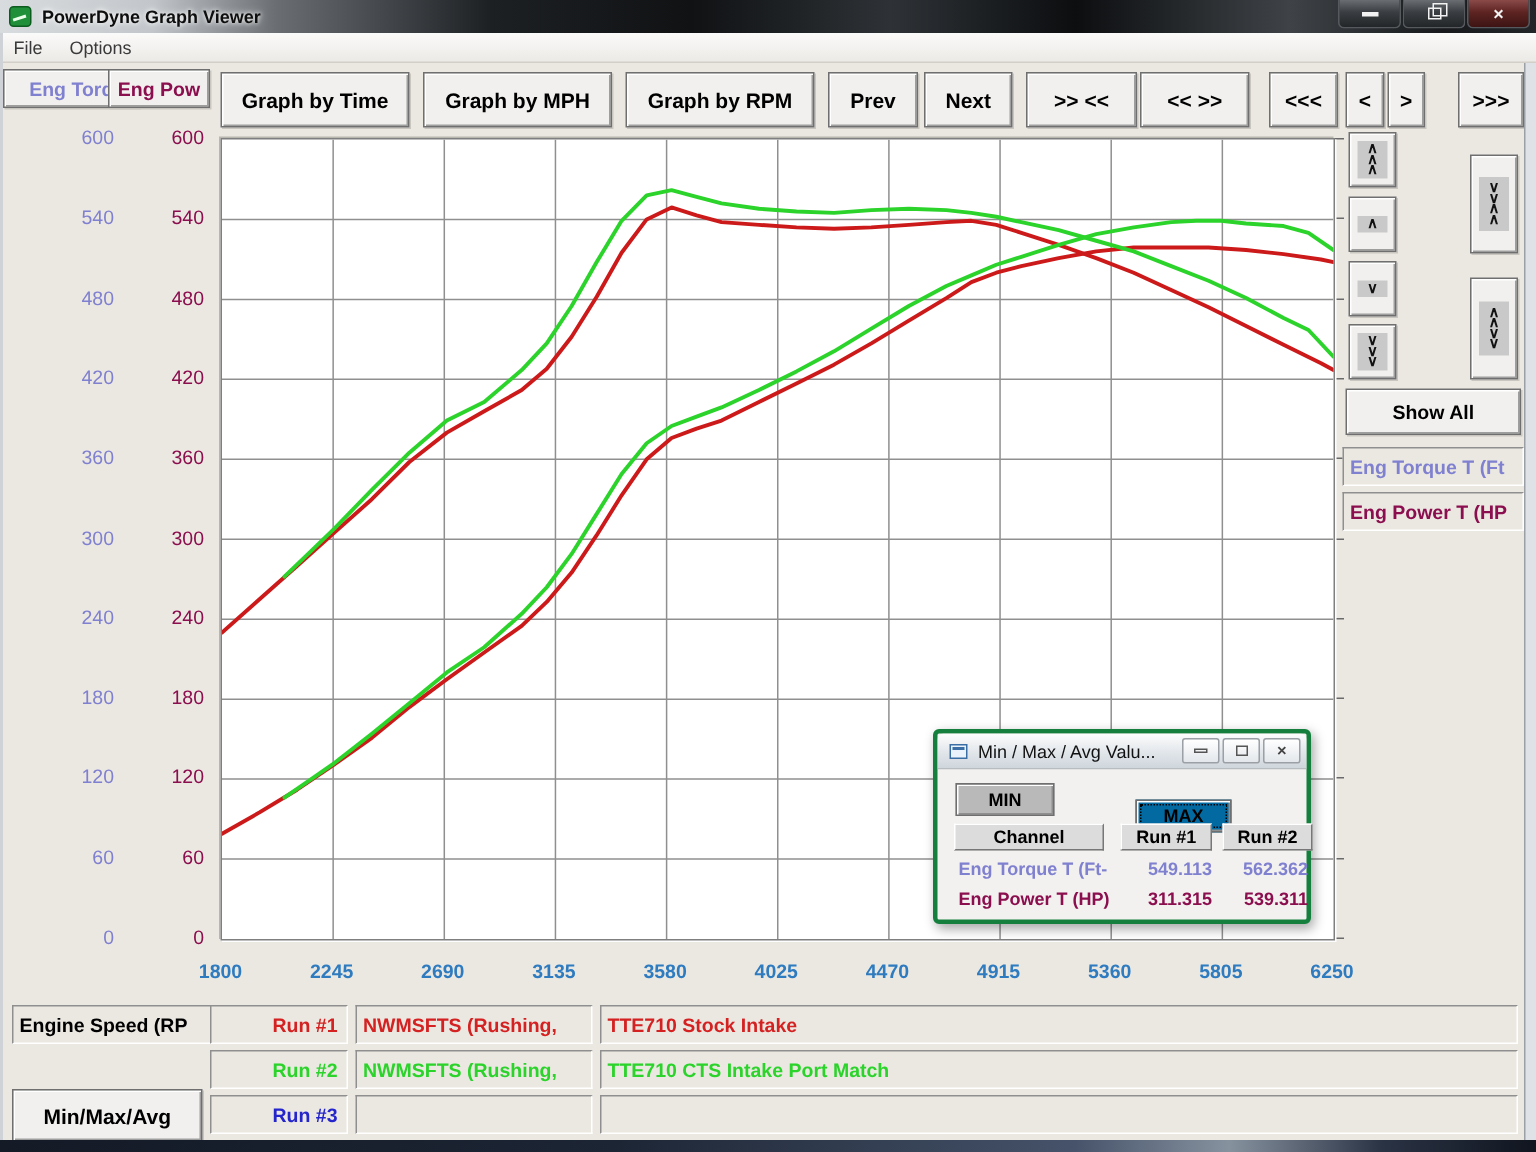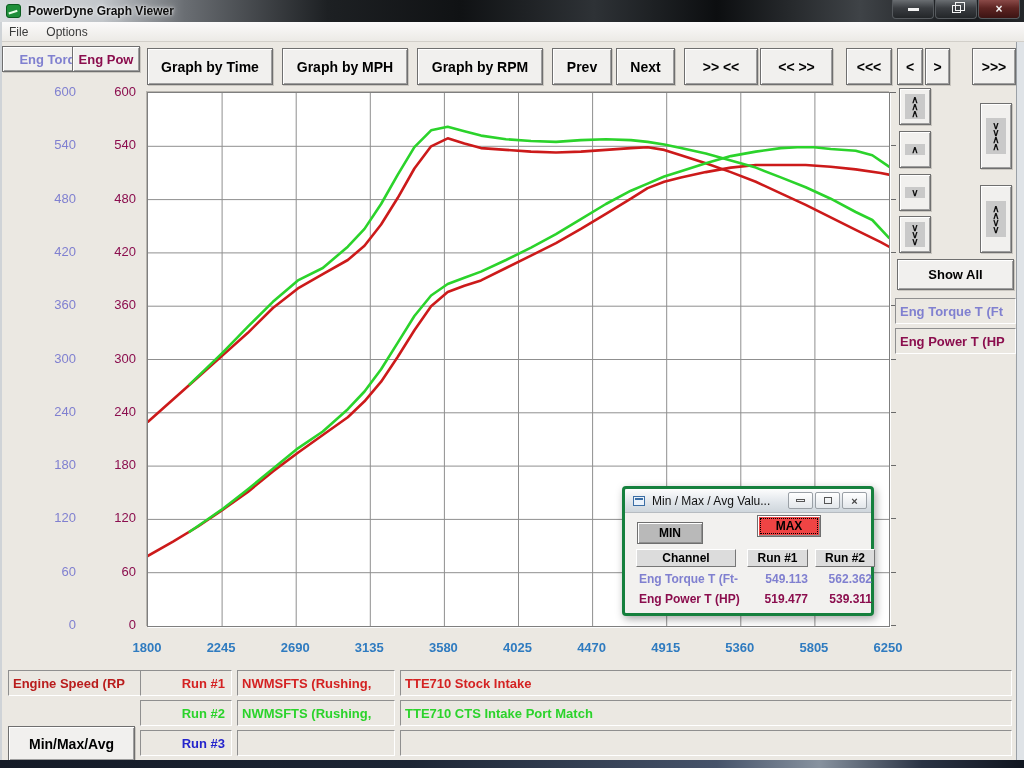--- a/index.html
+++ b/index.html
@@ -256,36 +256,36 @@
       <div class="mmbtn">
           <div class="minbar2"></div>
         </div>
       <div class="mmbtn">
           <div class="rest2"></div>
         </div>
       <div class="mmbtn">×</div>
     </div>
   </div>
   <div class="mmctl" style="left:12px; top:33px; width:66px; background:#b9b9b9;">MIN</div>
-  <div class="mmctl" style="left:132px; top:26px; width:64px; background:#ef4444; outline:1px dotted #000; outline-offset:-4px;">MAX</div>
+  <div class="mmctl" style="left:132px; top:44px; width:64px; background:#0369a1; outline:1px dotted #000; outline-offset:-4px;">MAX</div>
   <div class="mmhead" style="left:11px; top:60px; width:100px;">Channel</div>
   <div class="mmhead" style="left:122px; top:60px; width:61px;">Run #1</div>
   <div class="mmhead" style="left:190px; top:60px; width:60px;">Run #2</div>
   <div id="mmrows">
       <div class="mmcell" style="left: 14px; top: 82px; width: 115px; color: rgb(128, 128, 208);">Eng Torque T (Ft-</div>
       <div class="mmcell mmval" style="left: 128px; top: 82px; width: 55px; color: rgb(128, 128, 208);">549.113</div>
       <div class="mmcell mmval" style="left: 192px; top: 82px; width: 55px; color: rgb(128, 128, 208);">562.362</div>
       <div class="mmcell" style="left: 14px; top: 102px; width: 115px; color: rgb(139, 14, 78);">Eng Power T (HP)</div>
-      <div class="mmcell mmval" style="left: 128px; top: 102px; width: 55px; color: rgb(139, 14, 78);">519.477</div>
+      <div class="mmcell mmval" style="left: 128px; top: 102px; width: 55px; color: rgb(139, 14, 78);">311.315</div>
       <div class="mmcell mmval" style="left: 192px; top: 102px; width: 55px; color: rgb(139, 14, 78);">539.311</div>
     </div>
 </div>
 
 <div id="bottompanel">
-  <div class="bbox left" style="left:8px; top:670px; width:150px; color:#b91c1c;">Engine Speed (RP</div>
+  <div class="bbox left" style="left:8px; top:670px; width:150px; color:#000000;">Engine Speed (RP</div>
   <div class="btn3d" style="left:8px; top:726px; width:127px; height:35px; font-size:14px;">Min/Max/Avg</div>
 <div class="bbox right" style="left: 140px; top: 670px; width: 92px; color: rgb(212, 34, 34);">Run #1</div>
     <div class="bbox left" style="left: 237px; top: 670px; width: 158px; color: rgb(212, 34, 34);">NWMSFTS (Rushing,</div>
     <div class="bbox left" style="left: 400px; top: 670px; width: 612px; color: rgb(212, 34, 34);">TTE710 Stock Intake</div>
     <div class="bbox right" style="left: 140px; top: 700px; width: 92px; color: rgb(43, 211, 43);">Run #2</div>
     <div class="bbox left" style="left: 237px; top: 700px; width: 158px; color: rgb(43, 211, 43);">NWMSFTS (Rushing,</div>
     <div class="bbox left" style="left: 400px; top: 700px; width: 612px; color: rgb(43, 211, 43);">TTE710 CTS Intake Port Match</div>
     <div class="bbox right" style="left: 140px; top: 730px; width: 92px; color: rgb(37, 37, 204);">Run #3</div>
     <div class="bbox left" style="left: 237px; top: 730px; width: 158px; color: rgb(37, 37, 204);"></div>
     <div class="bbox left" style="left: 400px; top: 730px; width: 612px; color: rgb(37, 37, 204);"></div>

